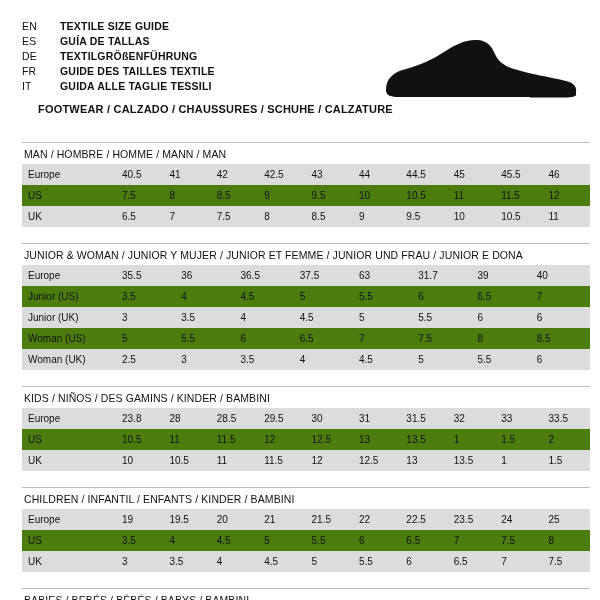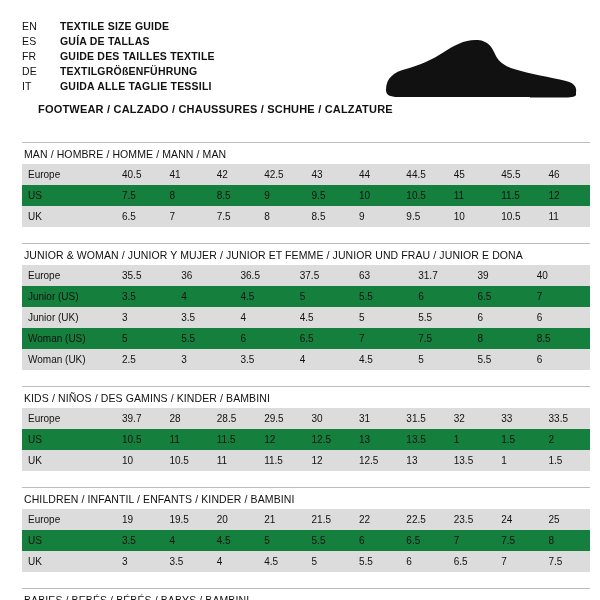--- a/index.html
+++ b/index.html
@@ -85,21 +85,21 @@
     color: #111;
     padding: 3px 0 3px 6px;
     height: 15px;
     line-height: 13px;
     white-space: nowrap;
   }
   table.sizes tr.shaded td {
     background: #dcdcdc;
   }
   table.sizes tr.plain td {
-    background: #15803d;
+    background: #4d7c0f;
   }
   table.sizes td.label {
     width: 88px;
   }
   .topline {
     height: 1px;
     background: #bdbdbd;
     width: 100%;
   }
 </style>
@@ -113,26 +113,26 @@
       <tbody id="lang-rows">
           <tr>
             <td class="lang-code">EN</td>
             <td class="lang-title">TEXTILE SIZE GUIDE</td>
           </tr>
           <tr>
             <td class="lang-code">ES</td>
             <td class="lang-title">GUÍA DE TALLAS</td>
           </tr>
           <tr>
+            <td class="lang-code">DE</td>
+            <td class="lang-title">TEXTILGRÖßENFÜHRUNG</td>
+          </tr>
+          <tr>
             <td class="lang-code">FR</td>
             <td class="lang-title">GUIDE DES TAILLES TEXTILE</td>
-          </tr>
-          <tr>
-            <td class="lang-code">DE</td>
-            <td class="lang-title">TEXTILGRÖßENFÜHRUNG</td>
           </tr>
           <tr>
             <td class="lang-code">IT</td>
             <td class="lang-title">GUIDA ALLE TAGLIE TESSILI</td>
           </tr>
         </tbody>
     </table>
 
     <div class="shoe-wrap">
       <svg viewBox="0 0 200 72" width="200" height="72" xmlns="http://www.w3.org/2000/svg" aria-hidden="true">
@@ -257,21 +257,21 @@
           </tbody>
         </table>
       </div>
       <div class="section">
         <div class="topline"></div>
         <div class="section-title" style="padding-top: 5px;">KIDS / NIÑOS / DES GAMINS / KINDER / BAMBINI</div>
         <table class="sizes">
           <tbody>
             <tr class="shaded">
               <td class="label">Europe</td>
-              <td>39.7</td>
+              <td>23.8</td>
               <td>28</td>
               <td>28.5</td>
               <td>29.5</td>
               <td>30</td>
               <td>31</td>
               <td>31.5</td>
               <td>32</td>
               <td>33</td>
               <td>33.5</td>
             </tr>

